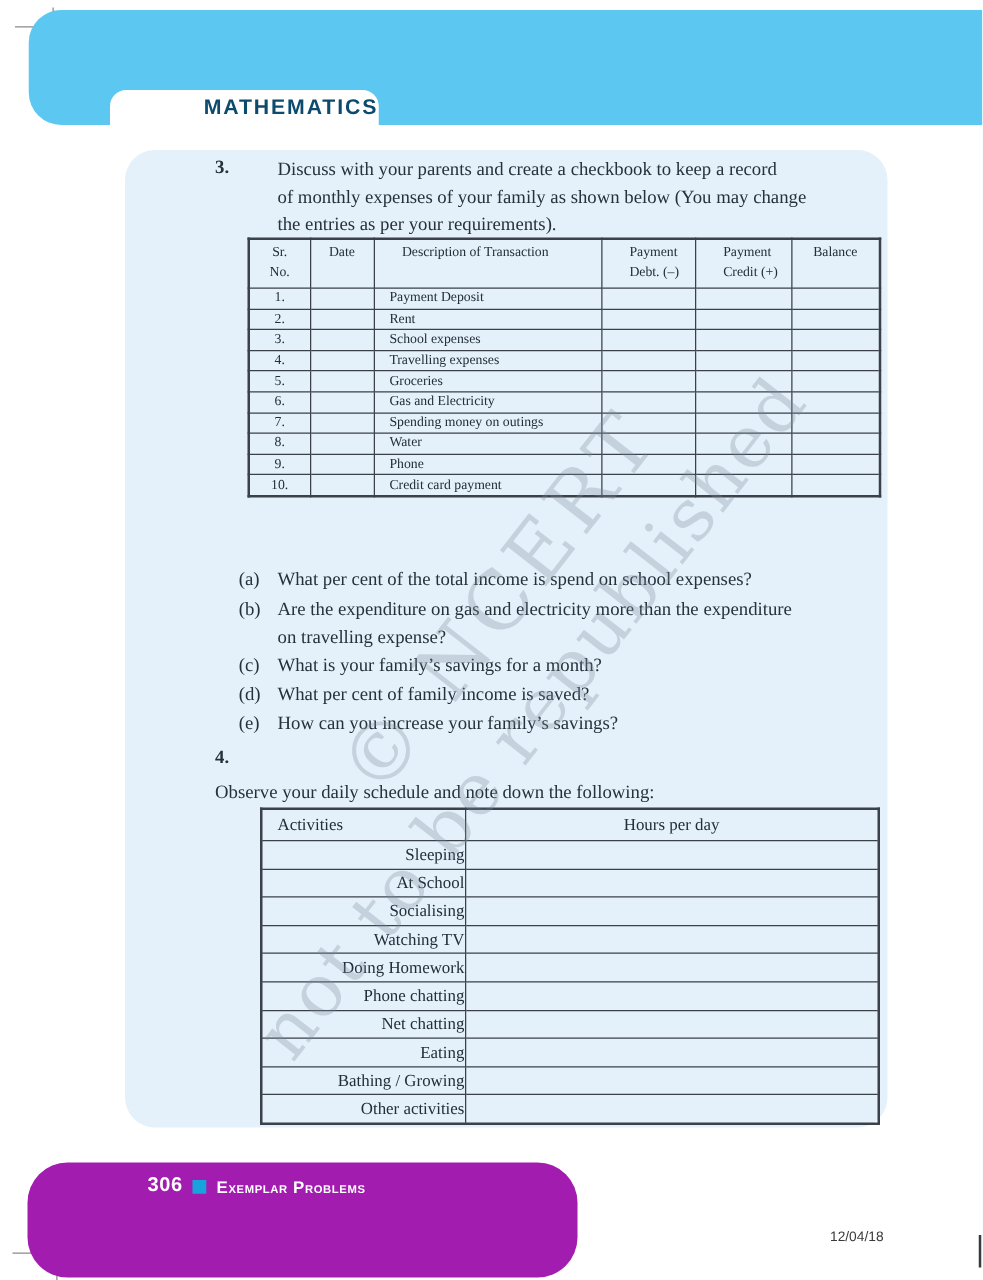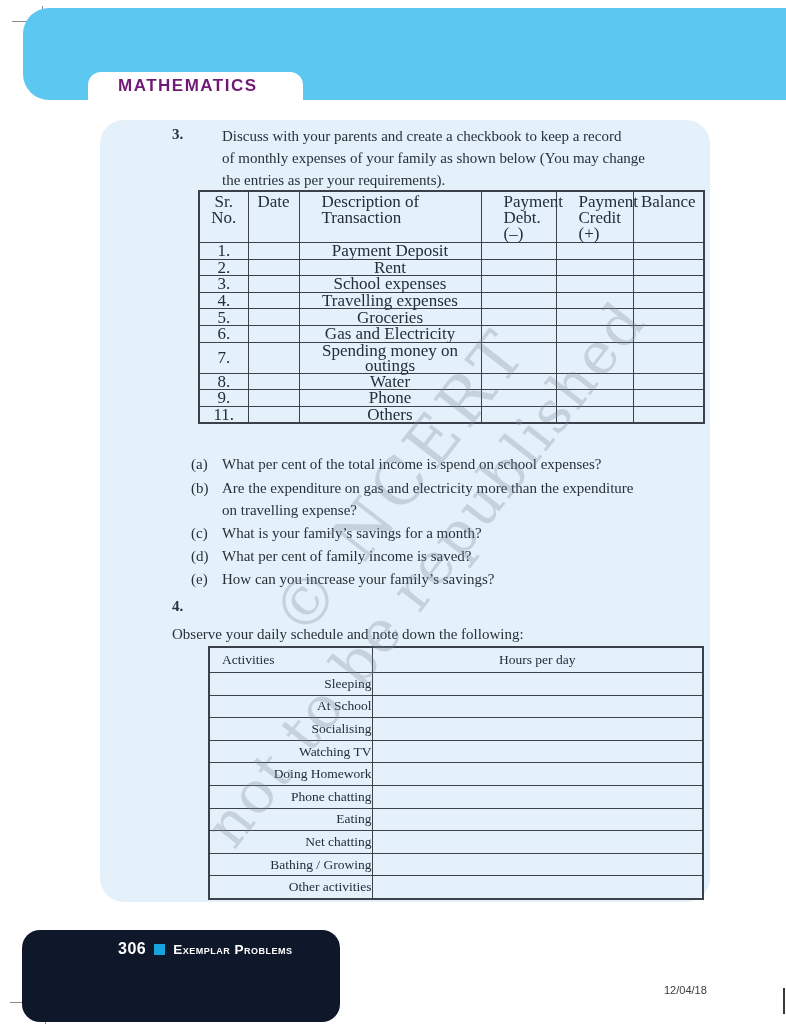--- a/index.html
+++ b/index.html
@@ -20,53 +20,53 @@
     position:absolute; left:23px; top:8px; width:763px; height:92px;
     background:#5CC8F1; border-radius:26px 0 0 26px;
   }
   .math-tab {
     position:absolute; left:65px; bottom:0; width:215px; height:28px;
     background:#ffffff; border-radius:13px 13px 0 0;
     display:flex; align-items:center; padding-left:30px; box-sizing:border-box;
   }
   .math-tab span {
     font-family:"Liberation Sans",sans-serif; font-weight:bold;
-    font-size:17px; letter-spacing:1.5px; color:#701a75;
+    font-size:17px; letter-spacing:1.5px; color:#0c4a6e;margin-left:45px;
   }
 
   
   .panel {
     position:absolute; left:100px; top:120px; width:610px; height:782px;
     background:#E4F1FA; border-radius:24px;
   }
   .abs { position:absolute; }
   .body-text { font-size:15px; line-height:22px; color:#27313a; }
   .preline { white-space:pre-line; }
   .bold { font-weight:bold; }
 
   .p3-num  { left:72px;  top:3px; }
   .p3-text { left:122px; top:5px; width:480px; }
 
   
   .t1 {
     position:absolute; left:98px; top:70px; width:505px;
     border-collapse:collapse; table-layout:fixed;
-    font-size:17px; color:#232e38;
+    font-size:11px; color:#232e38;
   }
   .t1 th, .t1 td { border:1.2px solid #3A4149; padding:0; }
   .t1 { border:2px solid #3A4149; }
   .t1 th {
     height:36px; vertical-align:top; padding-top:2px;
     font-weight:normal; line-height:16px; white-space:pre-line;
   }
   .t1 th.c { text-align:center; }
   .t1 th.l { text-align:left; padding-left:22px; }
   .t1 td { height:15.6px; line-height:15px; }
   .t1 td.sr  { text-align:center; }
-  .t1 td.desc{ text-align:center; }
+  .t1 td.desc{ text-align:left; padding-left:12px; }
 
   .q-intro { left:122px; top:309px; }
   .q-row   { left:91px; width:517px; display:flex; }
   .q-label { width:31px; flex:none; }
   .q-text  { flex:1; }
   .qa { top:333px; } .qb { top:357px; } .qc { top:402px; } .qd { top:425px; } .qe { top:448px; }
 
   .p4-num  { left:72px; top:475px; }
   .p4-text { left:72px; top:503px; }
 
@@ -88,22 +88,22 @@
   .watermark {
     position:absolute; transform:rotate(-52deg); pointer-events:none; z-index:5;
     color:rgba(125,140,155,0.30); text-align:center;
     font-family:"DejaVu Serif",serif;
   }
   .wm1 { left:150px; top:445px; width:500px; font-size:64px; letter-spacing:6px; }
   .wm2 { left:75px;  top:540px; width:700px; font-size:58px; letter-spacing:2px; }
 
   
   .footer-band {
-    position:absolute; left:22px; top:930px; width:318px; height:92px;
-    background:#0f172a; border-radius:18px;
+    position:absolute; left:22px; top:930px; width:440px; height:92px;
+    background:#a21caf; border-radius:32px;
     font-family:"Liberation Sans",sans-serif; color:#ffffff;
   }
   .footer-line { display:flex; align-items:center; gap:8px; padding:10px 0 0 96px; }
   .page-num { font-weight:bold; font-size:16px; letter-spacing:0.5px; }
   .footer-square { width:11px; height:11px; background:#18A3DE; flex:none; }
   .footer-label { font-weight:bold; font-size:13.5px; font-variant:small-caps; letter-spacing:0.5px; }
 
   .date-stamp {
     position:absolute; left:632px; top:984px;
     font-family:"Liberation Sans",sans-serif; font-size:11px; color:#3a3a3a;margin-left:32px;
@@ -222,23 +222,23 @@
         </tr>
         <tr>
           <td class="sr">9.</td>
           <td></td>
           <td class="desc">Phone</td>
           <td></td>
           <td></td>
           <td></td>
         </tr>
         <tr>
-          <td class="sr">11.</td>
-          <td></td>
-          <td class="desc">Others</td>
+          <td class="sr">10.</td>
+          <td></td>
+          <td class="desc">Credit card payment</td>
           <td></td>
           <td></td>
           <td></td>
         </tr>
       </tbody>
     </table>
 
 
     <div class="abs body-text q-row qa">
       <span class="q-label">(a)</span>
@@ -295,25 +295,25 @@
         </tr>
         <tr>
           <td class="activity">Doing Homework</td>
           <td></td>
         </tr>
         <tr>
           <td class="activity">Phone chatting</td>
           <td></td>
         </tr>
         <tr>
+          <td class="activity">Net chatting</td>
+          <td></td>
+        </tr>
+        <tr>
           <td class="activity">Eating</td>
-          <td></td>
-        </tr>
-        <tr>
-          <td class="activity">Net chatting</td>
           <td></td>
         </tr>
         <tr>
           <td class="activity">Bathing / Growing</td>
           <td></td>
         </tr>
         <tr>
           <td class="activity">Other activities</td>
           <td></td>
         </tr>

